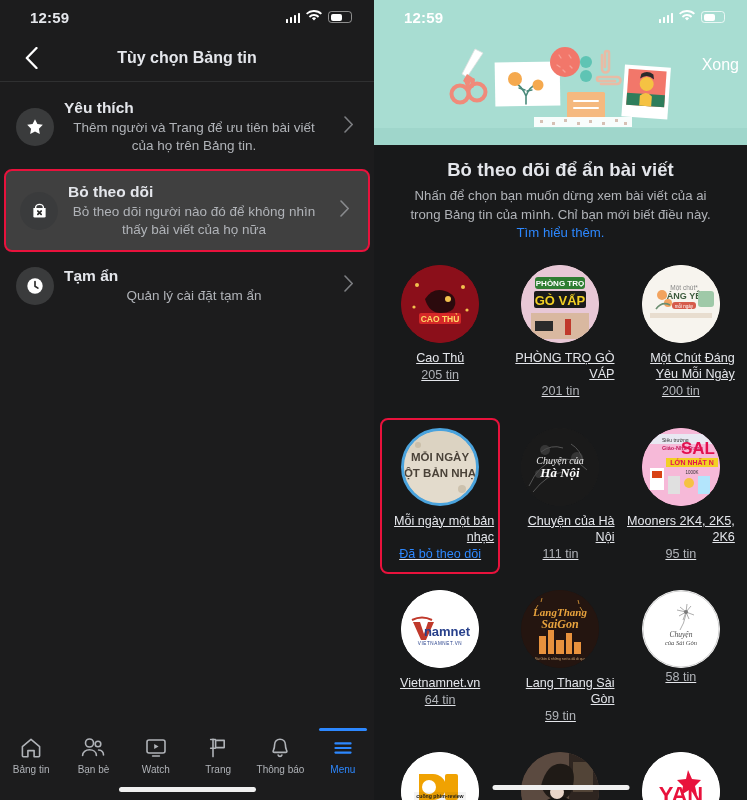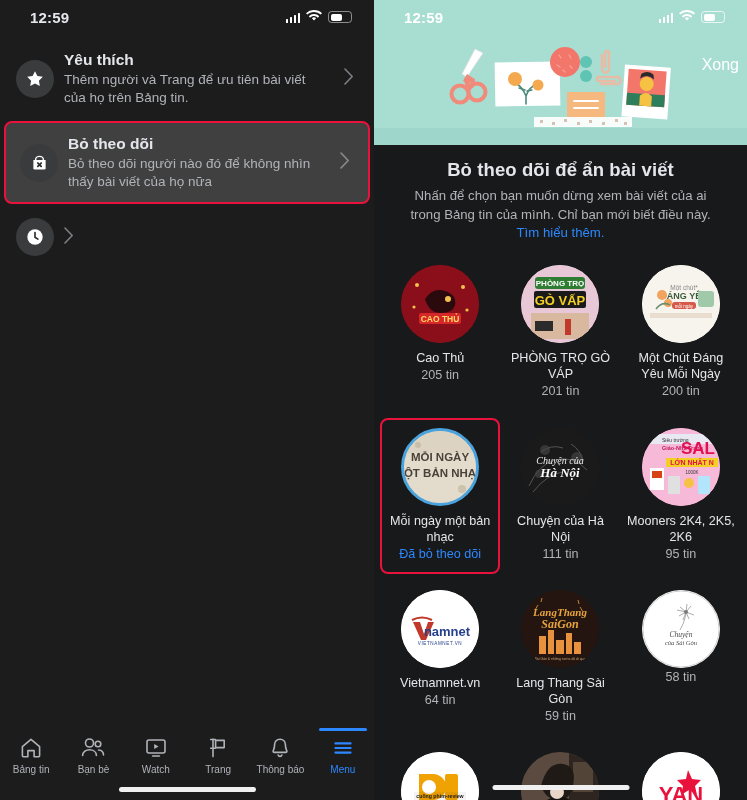--- a/index.html
+++ b/index.html
@@ -65,21 +65,21 @@
   }
   .l-avatar {
     width: 38px; height: 38px; border-radius: 50%; background: #3a3b3c;
     display: flex; align-items: center; justify-content: center;
     flex: 0 0 38px;
   }
   .l-texts { flex: 1 1 auto; min-width: 0; }
   .l-name { font-size: 15.5px; font-weight: bold; line-height: 1.3; }
   .l-desc {
     font-size: 13.5px; color: #b0b3b8; line-height: 1.33;
-    margin-top: 1px; padding-right: 10px;
+    margin-top: 1px; padding-right: 10px; text-align: center;
   }
   .l-chev { flex: 0 0 16px; opacity: .65; }
 
   
   .l-nav {
     position: absolute; left: 0; right: 0; bottom: 0;
     background: #1c1c1d; padding-top: 3px;
   }
   .l-tabs { display: flex; }
   .l-tab {
@@ -115,22 +115,23 @@
     margin-top: 6px; padding: 0 8px;
   }
   .r-link { color: #2d88ff; }
 
   .r-grid {
     display: grid; grid-template-columns: repeat(3, 1fr);
     row-gap: 6px; padding: 0 6px;
   }
   .r-cell {
     display: flex; flex-direction: column; align-items: center;
-    padding: 8px 4px 10px; text-align: center; border: 2px solid transparent;
+    padding: 8px 4px 10px; text-align: right; border: 2px solid transparent;
     border-radius: 8px;
+    text-decoration: underline;
   }
   .r-cell.hl { border-color: #e8123c; }
   .r-av-wrap { width: 78px; height: 78px; position: relative; }
   .r-av {
     width: 78px; height: 78px; border-radius: 50%;
     overflow: hidden; position: relative;
     display: flex; align-items: center; justify-content: center;
   }
   .r-cell.sel .r-av { border: 3px solid #4aa3dd; }
   .r-name {
@@ -166,20 +167,28 @@
           <svg width="16" height="12" viewBox="0 0 16 12">
               <path d="M8 10.6 5.9 8.3a3 3 0 0 1 4.2 0L8 10.6zM8 6.1c-1.5 0-2.9.6-3.9 1.6L2.8 6.3A7.2 7.2 0 0 1 8 4.1c2 0 3.9.8 5.2 2.2l-1.3 1.4A5.4 5.4 0 0 0 8 6.1zM8 1.9c-2.6 0-5 1-6.7 2.7L0 3.2A11.3 11.3 0 0 1 8 0c3.1 0 6 1.2 8 3.2l-1.3 1.4A9.4 9.4 0 0 0 8 1.9z" fill="#fff"></path>
             </svg>
         </span>
         <span class="ic-batt" style="border:1.3px solid rgba(255,255,255,.5)">
           <b style="width:58%;background:#ffffff"></b>
         </span>
       </div>
     </div>
 
+    <div class="l-header">
+      <div class="l-back">
+        <svg width="13" height="22" viewBox="0 0 13 22">
+            <path d="M11.5 1 1.8 11l9.7 10" stroke="#fff" stroke-width="2.3" fill="none" stroke-linecap="round" stroke-linejoin="round"></path>
+          </svg>
+      </div>
+      <div class="l-title">Tùy chọn Bảng tin</div>
+    </div>
 
     <div class="l-list">
 
       <div class="l-row">
         <div class="l-avatar">
           <svg width="20" height="20" viewBox="0 0 24 24">
               <path d="M12 2.6l2.9 5.9 6.5.9-4.7 4.6 1.1 6.5L12 17.4 6.2 20.5l1.1-6.5L2.6 9.4l6.5-.9z" fill="#fff"></path>
             </svg>
         </div>
         <div class="l-texts">
@@ -212,20 +221,24 @@
         </div>
       </div>
 
 
       <div class="l-row">
         <div class="l-avatar">
           <svg width="22" height="22" viewBox="0 0 24 24">
             <circle cx="12" cy="12" r="8.4" fill="#fff"></circle>
             <path d="M12 7.2v5.1l3.2 2" stroke="#2b2b2b" stroke-width="1.8" fill="none" stroke-linecap="round" stroke-linejoin="round"></path>
           </svg>
+        </div>
+        <div class="l-texts">
+          <div class="l-name">Tạm ẩn</div>
+          <div class="l-desc">Quản lý cài đặt tạm ẩn</div>
         </div>
         <div class="l-chev">
           <svg width="10" height="17" viewBox="0 0 10 17">
               <path d="M1 1l7.2 7.5L1 16" stroke="#b0b3b8" stroke-width="1.6" fill="none" stroke-linecap="round" stroke-linejoin="round"></path>
             </svg>
         </div>
       </div>
     </div>
 
     <div class="l-nav">

